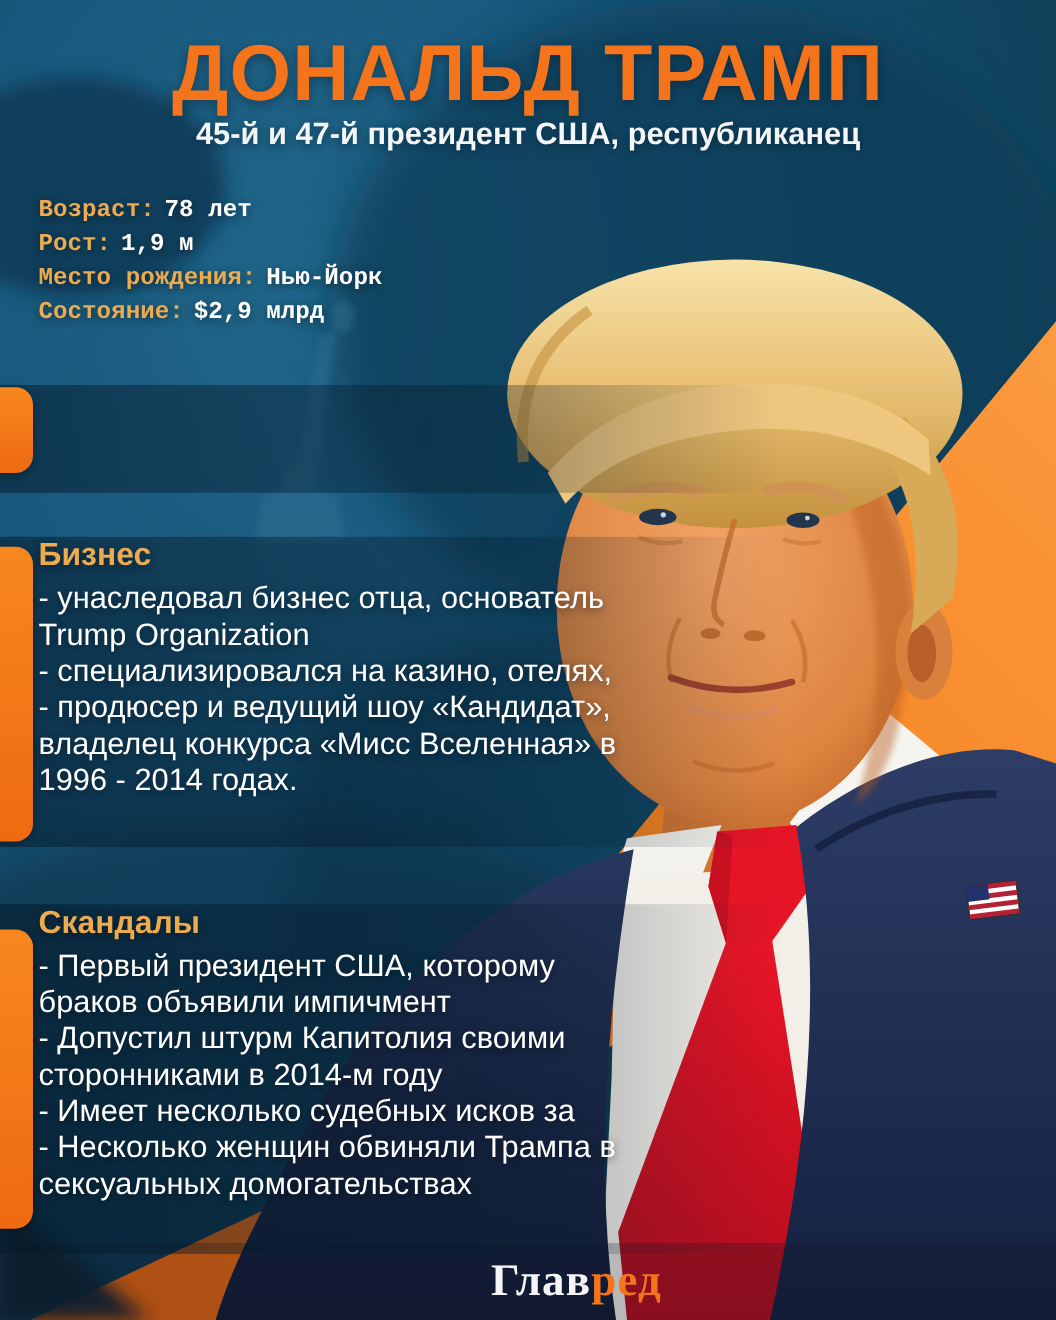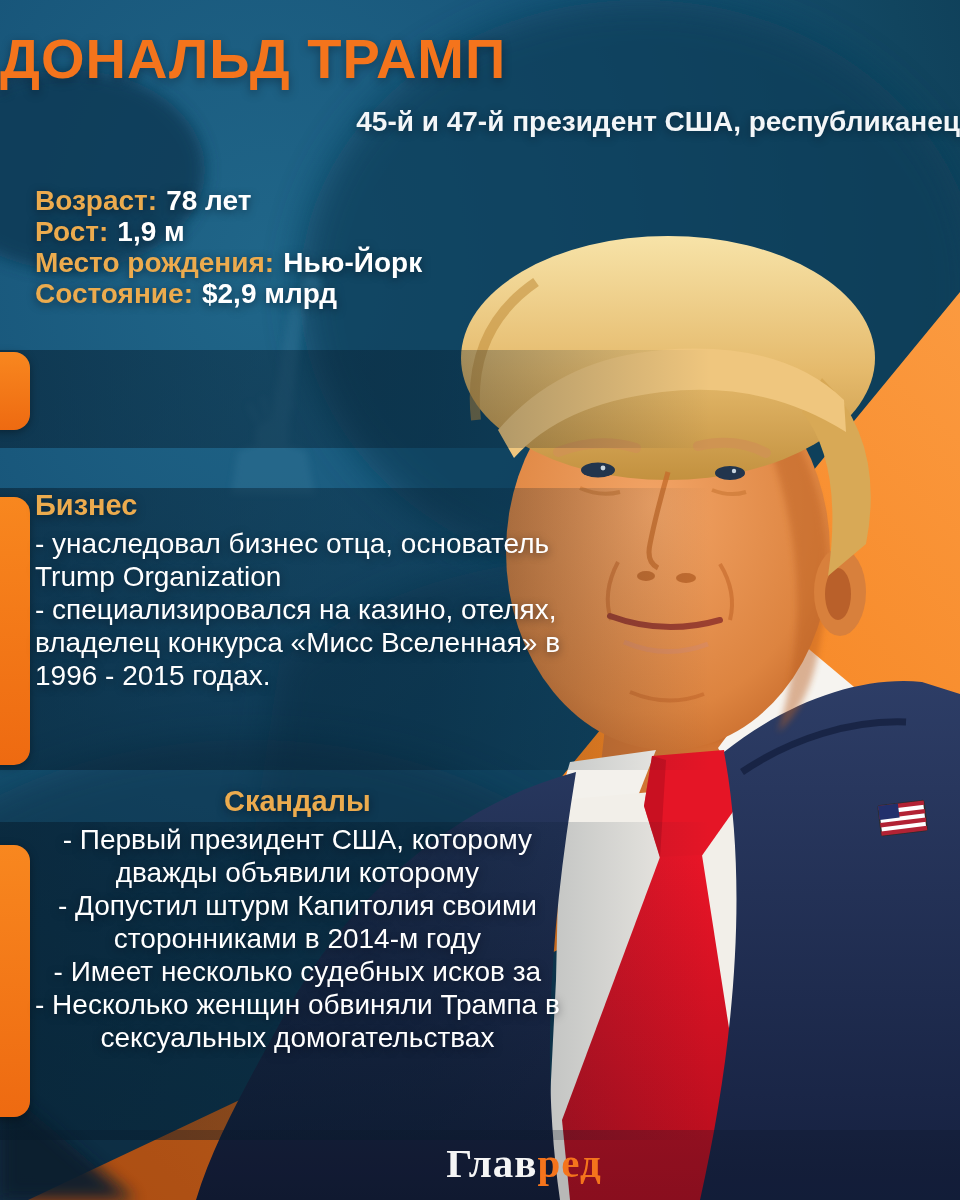--- a/index.html
+++ b/index.html
@@ -12,37 +12,37 @@
   #shade-family{top:350px;height:98px;}
   #shade-business{top:488px;height:282px;}
   #shade-scandals{top:822px;height:318px;}
   
   .bar{position:absolute;left:-16px;width:46px;border-radius:16px;z-index:3;
        background:linear-gradient(180deg,#f8871f,#ee6a11);box-shadow:0 2px 8px rgba(0,0,0,.35);}
   #bar-family{top:352px;height:78px;}
   #bar-business{top:497px;height:268px;}
   #bar-scandals{top:845px;height:272px;}
   .txt{position:absolute;z-index:4;}
-  .title{top:26px;left:0;width:100%;white-space:nowrap;
-         color:#f4741c;font-size:56px;font-weight:800;letter-spacing:1px;
+  .title{top:26px;left:0;width:100%;text-align:center;white-space:nowrap;
+         color:#f4741c;font-size:72px;font-weight:800;letter-spacing:1px;
          text-shadow:0 3px 10px rgba(0,10,20,.35);}
-  .subtitle{top:106px;left:0;width:100%;text-align:right;
+  .subtitle{top:106px;left:0;width:100%;text-align:center;
             color:#f3f6f8;font-size:28px;font-weight:bold;
             text-shadow:0 2px 8px rgba(0,10,20,.45);}
-  .facts{top:185px;left:35px;font-size:28px;font-weight:bold;line-height:31px;
-         text-shadow:0 2px 8px rgba(0,10,20,.5);}
+  .facts{top:175px;left:35px;font-size:22px;font-weight:bold;line-height:31px;
+         text-shadow:0 2px 8px rgba(0,10,20,.5);font-family:Liberation Mono, monospace;}
   .facts .lbl{color:#ecab4e;margin-right:9px;}
   .facts .val{color:#ffffff;}
   .family{top:357px;left:35px;font-size:29px;line-height:36px;color:#fff;
           text-shadow:0 2px 8px rgba(0,10,20,.5);}
   .family .lbl{color:#ecab4e;font-weight:bold;margin-right:9px;}
   .section{left:35px;color:#fff;font-size:28px;line-height:33px;
            text-shadow:0 2px 8px rgba(0,10,20,.5);}
   #business{top:489px;}
-  #scandals{top:785px;text-align:center;}
+  #scandals{top:823px;}
   .section .head{color:#ecab4e;font-weight:bold;font-size:29px;margin-bottom:5px;}
   .logo{top:1139px;left:0;width:100%;text-align:center;
         font-family:"Liberation Serif",serif;font-weight:bold;font-size:41px;letter-spacing:1px;margin-left:44px;}
   .logo .p1{color:#f5f5f5;}
   .logo .p2{color:#f4741c;}
 </style>
 </head>
 <body>
 
 <div class="canvas">
@@ -208,28 +208,29 @@
       <span class="lbl">Состояние:</span><span class="val">$2,9 млрд</span>
     </div>
   </div>
 
 
   <div class="txt section" id="business">
     <div class="head">Бизнес</div>
     <div>- унаследовал бизнес отца, основатель</div>
     <div>Trump Organization</div>
     <div>- специализировался на казино, отелях,</div>
+    <div>- продюсер и ведущий шоу «Кандидат»,</div>
     <div>владелец конкурса «Мисс Вселенная» в</div>
-    <div>1996 - 2015 годах.</div>
+    <div>1996 - 2014 годах.</div>
   </div>
 
   <div class="txt section" id="scandals">
     <div class="head">Скандалы</div>
     <div>- Первый президент США, которому</div>
-    <div>дважды объявили которому</div>
+    <div>браков объявили импичмент</div>
     <div>- Допустил штурм Капитолия своими</div>
     <div>сторонниками в 2014-м году</div>
     <div>- Имеет несколько судебных исков за</div>
     <div>- Несколько женщин обвиняли Трампа в</div>
     <div>сексуальных домогательствах</div>
   </div>
 
   <div class="txt logo">
     <span class="p1">Глав</span><span class="p2">ред</span>
   </div>

